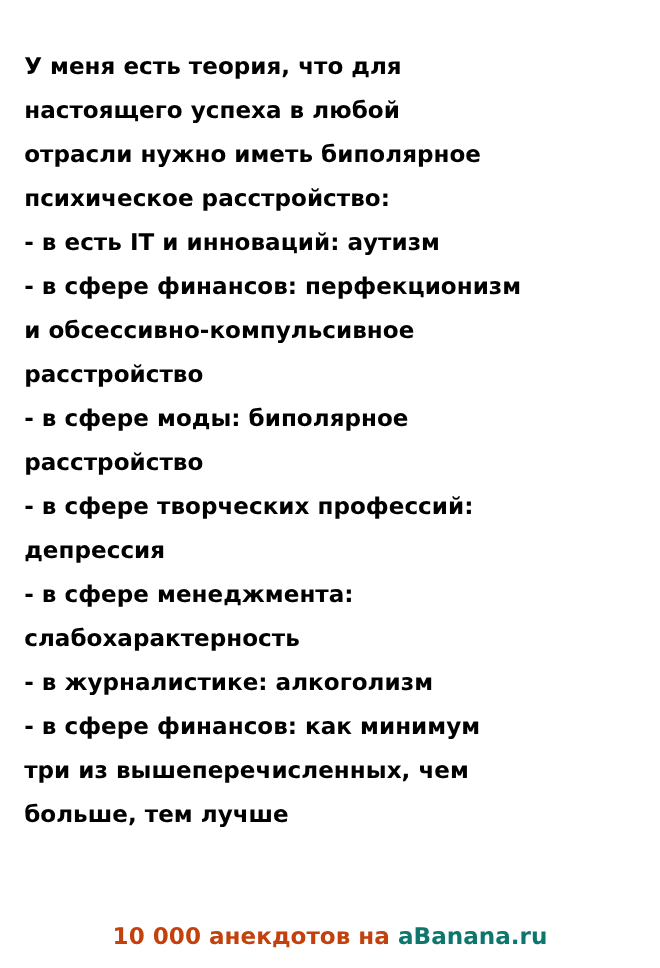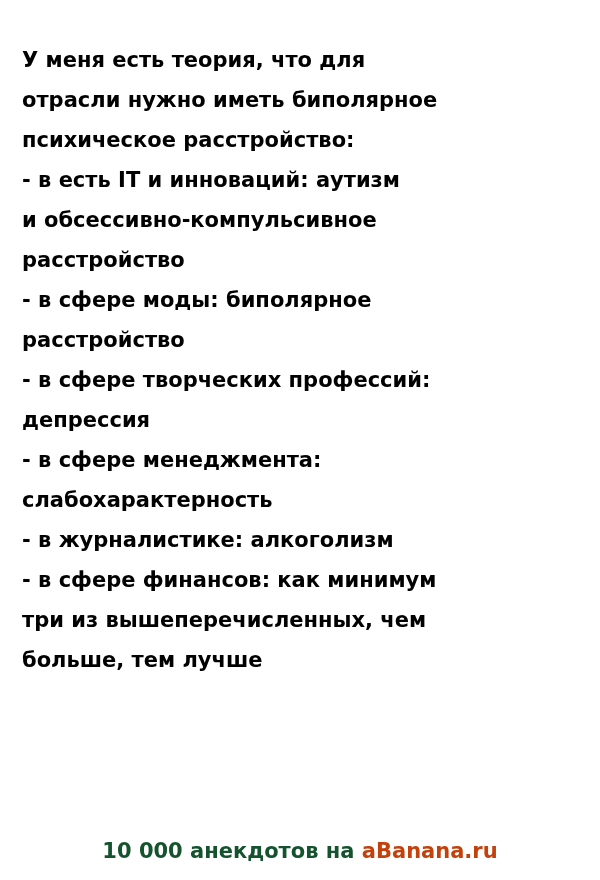--- a/index.html
+++ b/index.html
@@ -35,36 +35,38 @@
     position: absolute;
     left: 0;
     right: 0;
     bottom: 14px;
     text-align: center;
     font-size: 21px;
     font-weight: bold;
     line-height: 30px;
   }
   .footer-text {
-    color: #14532d;
+    color: #c2410c;
   }
   .footer-brand {
-    color: #c2410c;
+    color: #0f766e;
   }
 </style>
 </head>
 <body>
 
 <div class="page">
 
   <div class="joke-body">
     <div class="joke-line">У меня есть теория, что для</div>
+    <div class="joke-line">настоящего успеха в любой</div>
     <div class="joke-line">отрасли нужно иметь биполярное</div>
     <div class="joke-line">психическое расстройство:</div>
     <div class="joke-line">- в есть IT и инноваций: аутизм</div>
+    <div class="joke-line">- в сфере финансов: перфекционизм</div>
     <div class="joke-line">и обсессивно-компульсивное</div>
     <div class="joke-line">расстройство</div>
     <div class="joke-line">- в сфере моды: биполярное</div>
     <div class="joke-line">расстройство</div>
     <div class="joke-line">- в сфере творческих профессий:</div>
     <div class="joke-line">депрессия</div>
     <div class="joke-line">- в сфере менеджмента:</div>
     <div class="joke-line">слабохарактерность</div>
     <div class="joke-line">- в журналистике: алкоголизм</div>
     <div class="joke-line">- в сфере финансов: как минимум</div>

